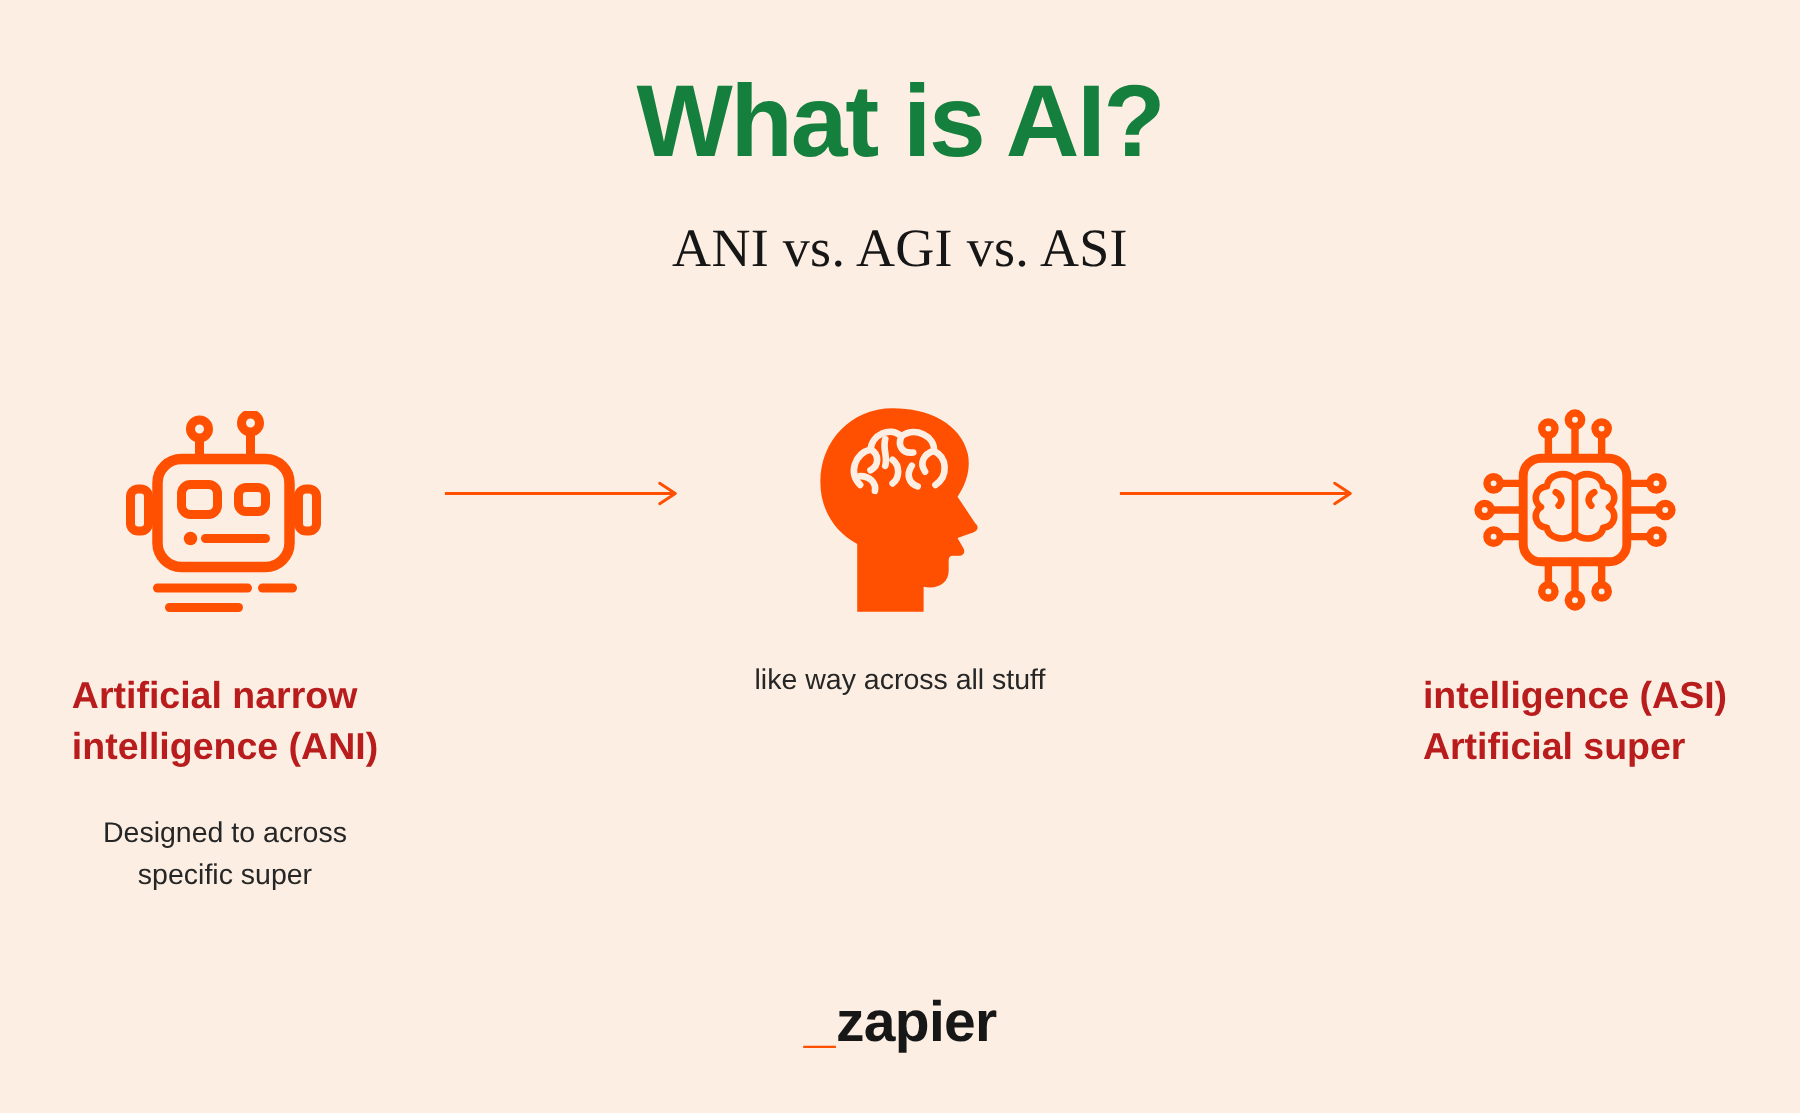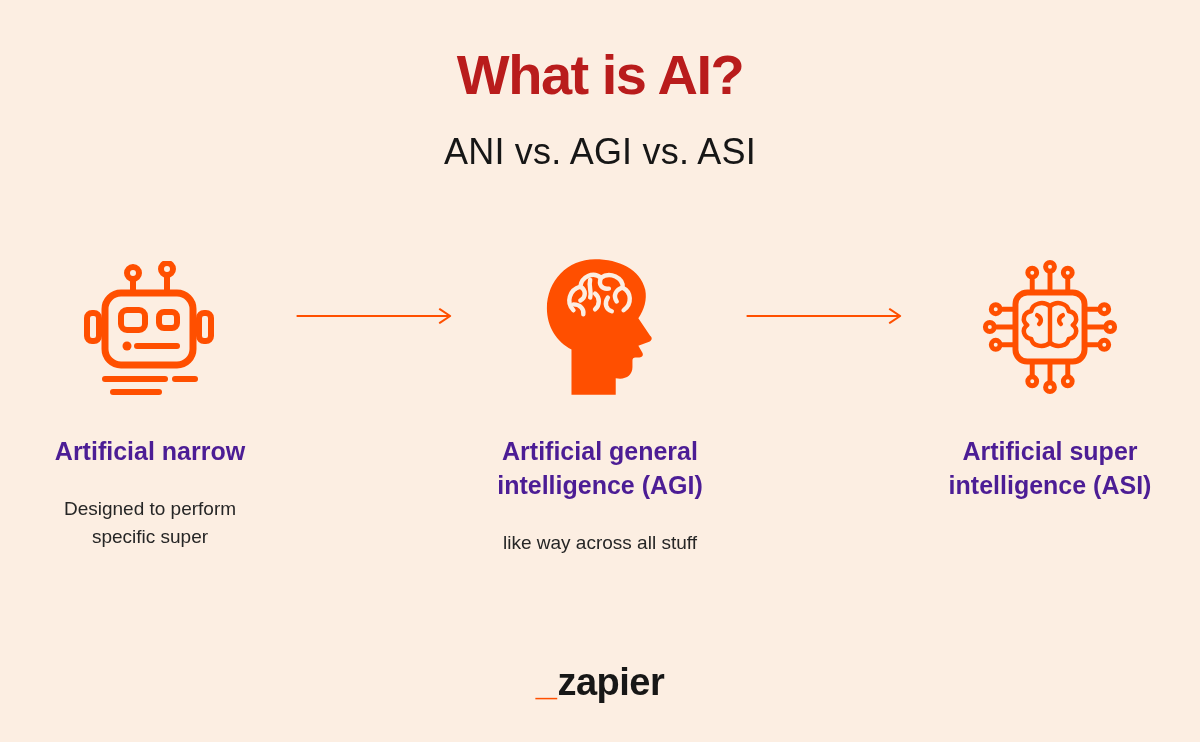--- a/index.html
+++ b/index.html
@@ -19,31 +19,32 @@
     position: relative;
     width: 1200px;
     height: 742px;
     margin: 0 auto;
     background: var(--background);
     overflow: hidden;
   }
   .header { text-align: center; padding-top: 42px; }
   .title {
     margin: 0;
-    font-size: 56px;
+    font-size: 68px;
     font-weight: 800;
     letter-spacing: -1.5px;
-    color: #b91c1c;
+    color: #15803d;
   }
   .subtitle {
     margin: 24px 0 0 0;
     font-size: 36px;
     font-weight: 400;
     letter-spacing: 0.2px;
     color: #161616;
+    font-family: Liberation Serif, serif;
   }
   .flow {
     margin-top: 58px;
     display: grid;
     grid-template-columns: 290px 160px 290px 160px 290px;
     justify-content: center;
     align-items: start;
   }
   .column { display: flex; flex-direction: column; align-items: center; }
   .icon-wrap {
@@ -58,22 +59,22 @@
     display: flex;
     align-items: center;
     justify-content: center;
     color: var(--accent);
   }
   .col-heading {
     margin: 34px 0 0 0;
     font-size: 25px;
     font-weight: 700;
     line-height: 1.35;
-    text-align: center;
-    color: #4c1d95;
+    text-align: left;
+    color: #b91c1c;
   }
   .col-heading span { display: block; }
   .col-desc {
     margin: 26px 0 0 0;
     font-size: 19px;
     font-weight: 400;
     line-height: 1.5;
     text-align: center;
     color: #262626;
   }
@@ -123,23 +124,24 @@
           <rect x="84" y="51" width="18" height="16" rx="5" stroke-width="6"></rect>
           <circle cx="52" cy="85" r="4.5" fill="currentColor" stroke="none"></circle>
           <path d="M62 85 L102 85" stroke-width="6" stroke-linecap="round"></path>
           <path d="M30 118 L90 118" stroke-width="6" stroke-linecap="round"></path>
           <path d="M100 118 L120 118" stroke-width="6" stroke-linecap="round"></path>
           <path d="M38 131 L84 131" stroke-width="6" stroke-linecap="round"></path>
         </svg>
       </div>
       <h3 class="col-heading">
         <span>Artificial narrow</span>
+        <span>intelligence (ANI)</span>
       </h3>
       <p class="col-desc">
-        <span>Designed to perform</span>
+        <span>Designed to across</span>
         <span>specific super</span>
       </p>
     </div>
 
     <div class="arrow-cell">
       <svg width="200" height="24" viewBox="0 0 200 24" fill="none" stroke="currentColor" aria-hidden="true">
         <path d="M2 12 H 192" stroke-width="2.5"></path>
         <path d="M181 3.5 L 194 12 L 181 20.5" stroke-width="2.5" stroke-linecap="round" stroke-linejoin="round"></path>
       </svg>
     </div>
@@ -153,24 +155,20 @@
             <path d="M40 34 C 46 37, 46 45, 40 48"></path>
             <path d="M61 25 C 58 32, 62 37, 69 36"></path>
             <path d="M50 27 C 48 34, 52 39, 50 45"></path>
             <path d="M83 35 C 76 37, 73 43, 77 49"></path>
             <path d="M33 52 C 40 52, 44 57, 43 62"></path>
             <path d="M55 41 C 60 45, 60 53, 55 57"></path>
             <path d="M68 45 C 64 51, 66 57, 72 59"></path>
           </g>
         </svg>
       </div>
-      <h3 class="col-heading">
-        <span>Artificial general</span>
-        <span>intelligence (AGI)</span>
-      </h3>
       <p class="col-desc">
         <span>like way across all stuff</span>
       </p>
     </div>
 
     <div class="arrow-cell">
       <svg width="200" height="24" viewBox="0 0 200 24" fill="none" stroke="currentColor" aria-hidden="true">
         <path d="M2 12 H 192" stroke-width="2.5"></path>
         <path d="M181 3.5 L 194 12 L 181 20.5" stroke-width="2.5" stroke-linecap="round" stroke-linejoin="round"></path>
       </svg>
@@ -209,22 +207,22 @@
           <g stroke-width="4.5" stroke-linecap="round" stroke-linejoin="round">
             <path d="M75 54 C 68 48, 57 51, 56 59 C 48 60, 46 69, 52 73 C 46 77, 48 86, 56 87 C 57 94, 68 97, 75 91"></path>
             <path d="M75 54 C 82 48, 93 51, 94 59 C 102 60, 104 69, 98 73 C 104 77, 102 86, 94 87 C 93 94, 82 97, 75 91"></path>
             <path d="M75 54 V 91"></path>
             <path d="M62 63 C 66 65, 67 69, 64 72"></path>
             <path d="M88 63 C 84 65, 83 69, 86 72"></path>
           </g>
         </svg>
       </div>
       <h3 class="col-heading">
+        <span>intelligence (ASI)</span>
         <span>Artificial super</span>
-        <span>intelligence (ASI)</span>
       </h3>
       <p class="col-desc">
       </p>
     </div>
 
   </div>
 
   <div class="footer">
     <div class="logo">
       <span class="logo-underscore">_</span><span>zapier</span>

